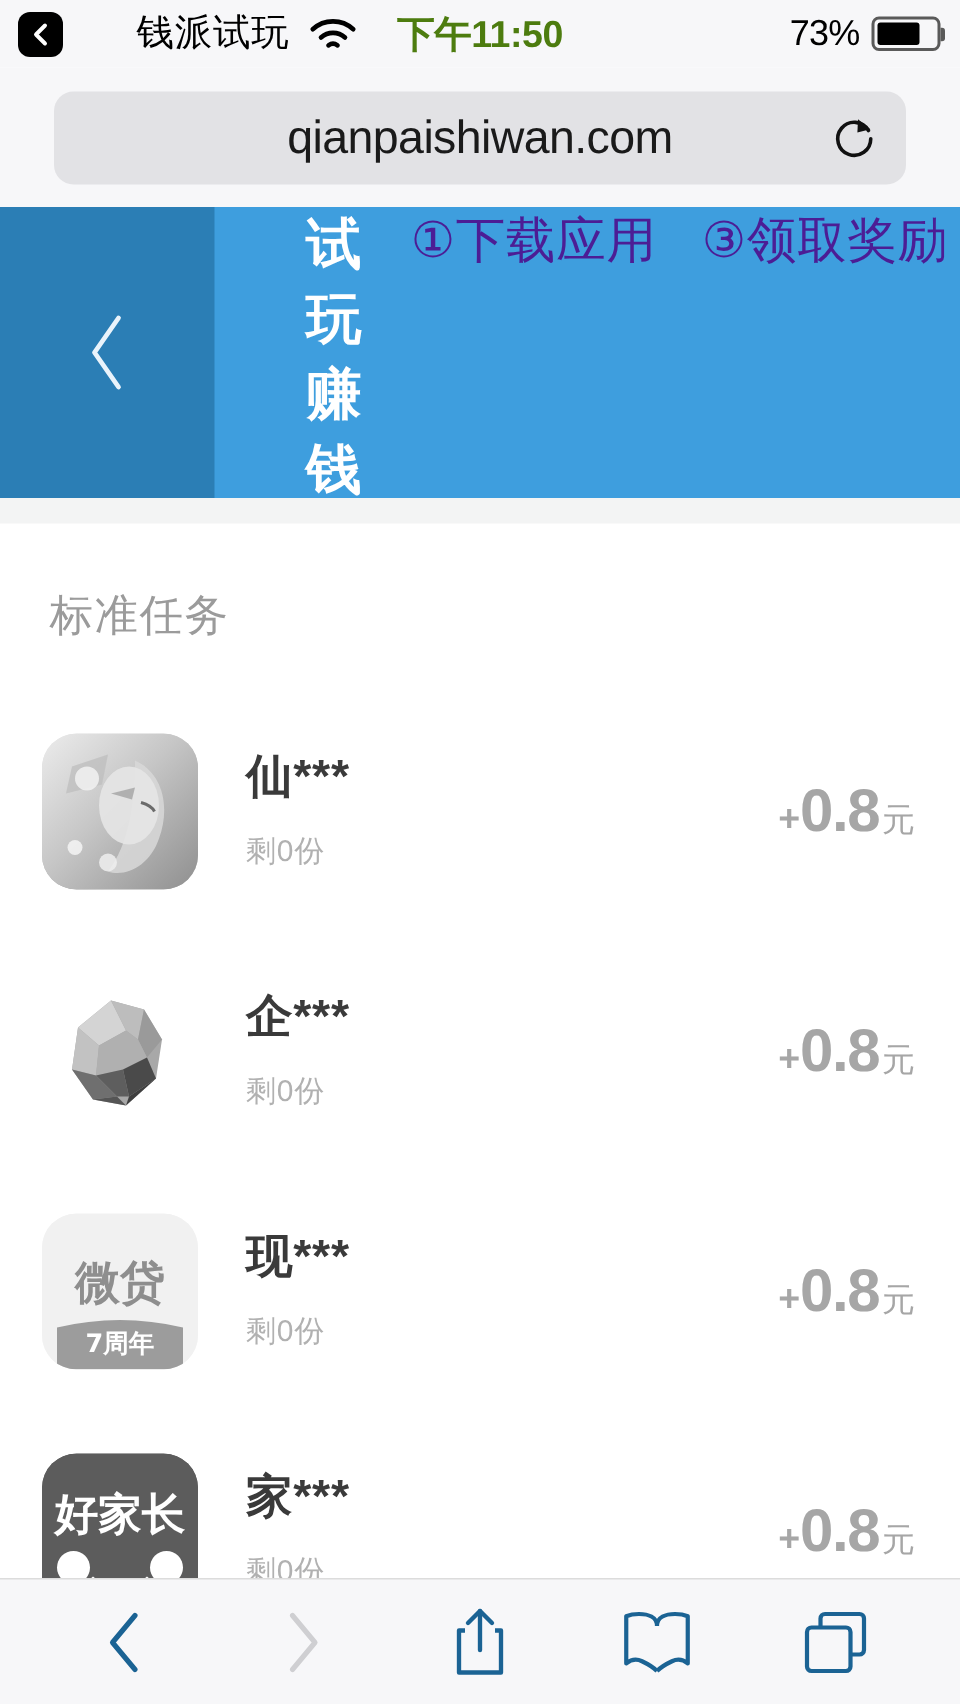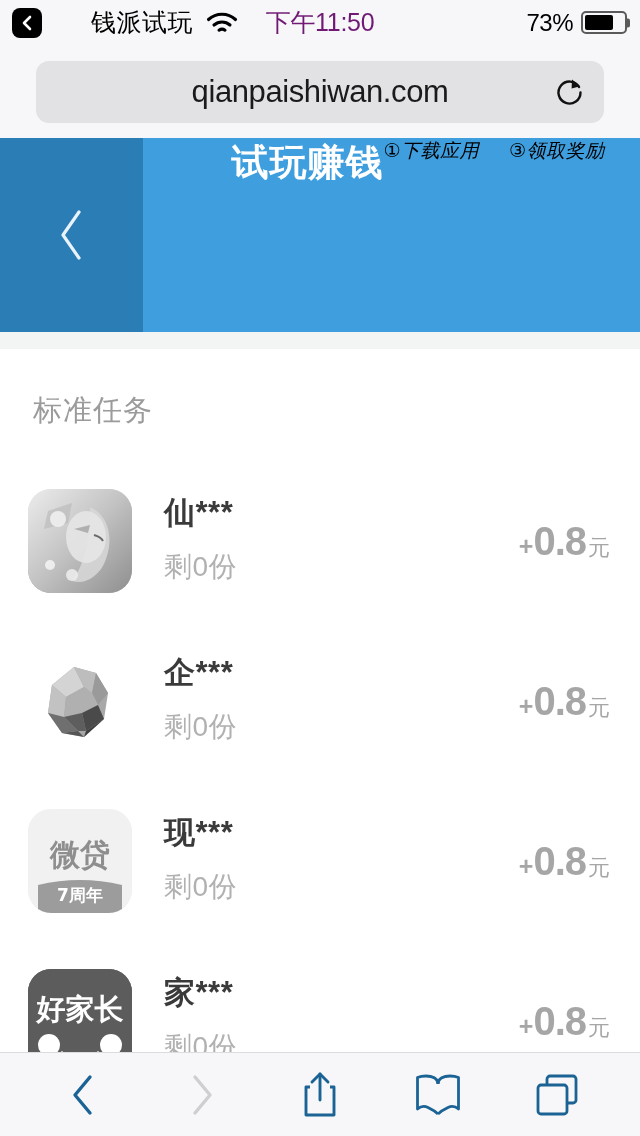--- a/index.html
+++ b/index.html
@@ -19,21 +19,21 @@
   .sb-backchip {
     width:30px; height:30px; border-radius:8px; background:#000;
     display:flex; align-items:center; justify-content:center;
   }
   .sb-backchip svg { display:block; }
   .sb-appname { font-size:25px; color:#000; letter-spacing:0.5px; line-height:1;margin-left:40px; }
   .sb-wifi { margin-left:4px; display:flex; align-items:center; }
   .sb-center {
     position:absolute; left:0; top:0; width:640px; height:45px;
     display:flex; align-items:center; justify-content:center;
-    font-size:25px; font-weight:normal; color:#701a75; letter-spacing:-0.3px;
+    font-size:25px; font-weight:bold; color:#4d7c0f; letter-spacing:-0.3px;
   }
   .sb-right {
     margin-left:auto; display:flex; align-items:center; gap:8px; padding-right:13px;
   }
   .sb-batt-pct { font-size:24px; color:#000; letter-spacing:-0.5px; }
   .sb-batt {
     position:relative; width:46px; height:23px; border:2px solid #5a5a5a;
     border-radius:5px; padding:2px; display:flex; align-items:center;
   }
   .sb-batt-fill { height:100%; background:#000; border-radius:2px; }
@@ -71,21 +71,21 @@
   .banner-body {
     flex:1; display:flex; flex-direction:row; justify-content:center;
     padding-left:61px; padding-right:8px;border-radius:11px;
   }
   .banner-title {
     font-size:37px; font-weight:bold; color:#ffffff;
     letter-spacing:1px; margin-bottom:28px;
   }
   .banner-steps { display:flex; gap:30px; }
   .banner-step {
-    font-size:19px; color:#000000; letter-spacing:0.5px; white-space:nowrap;font-style:italic;
+    font-size:33px; color:#4c1d95; letter-spacing:0.5px; white-space:nowrap;
   }
 
   
   .content {
     position:absolute; left:0; top:332px; width:640px; bottom:84px;
     background:#ffffff; overflow:hidden;
   }
   .gray-band { width:100%; height:17px; background:#f3f4f4; }
   .section-title {
     font-size:29px; color:#9b9b9b; padding:42px 0 0 33px; letter-spacing:1px;
@@ -97,21 +97,21 @@
   }
   .task-icon {
     width:104px; height:104px; border-radius:23px; flex:0 0 auto;
     overflow:hidden; position:relative; background:#cfcfcf;
   }
   .task-info { flex:1; padding-left:32px; min-width:0; }
   .task-name {
     font-size:31px; font-weight:bold; color:#3a3a3a;
     letter-spacing:0.5px; line-height:1.1; margin-bottom:18px;
   }
-  .task-sub { font-size:28px; color:#b1b1b1; letter-spacing:0.5px; }
+  .task-sub { font-size:20px; color:#b1b1b1; letter-spacing:0.5px; }
   .task-price {
     flex:0 0 auto; display:flex; align-items:baseline; color:#a6a6a6;
   }
   .price-plus { font-size:25px; font-weight:bold; line-height:1; }
   .price-num { font-size:40px; font-weight:bold; line-height:1; letter-spacing:-1px; }
   .price-unit { font-size:22px; line-height:1; margin-left:2px; }
 
   
   .ic-anime { background:linear-gradient(150deg,#e9e9e9 0%,#cccccc 35%,#9e9e9e 70%,#bdbdbd 100%); }
   .ic-anime svg, .ic-poly svg, .ic-weidai svg, .ic-haojia svg { display:block; }

